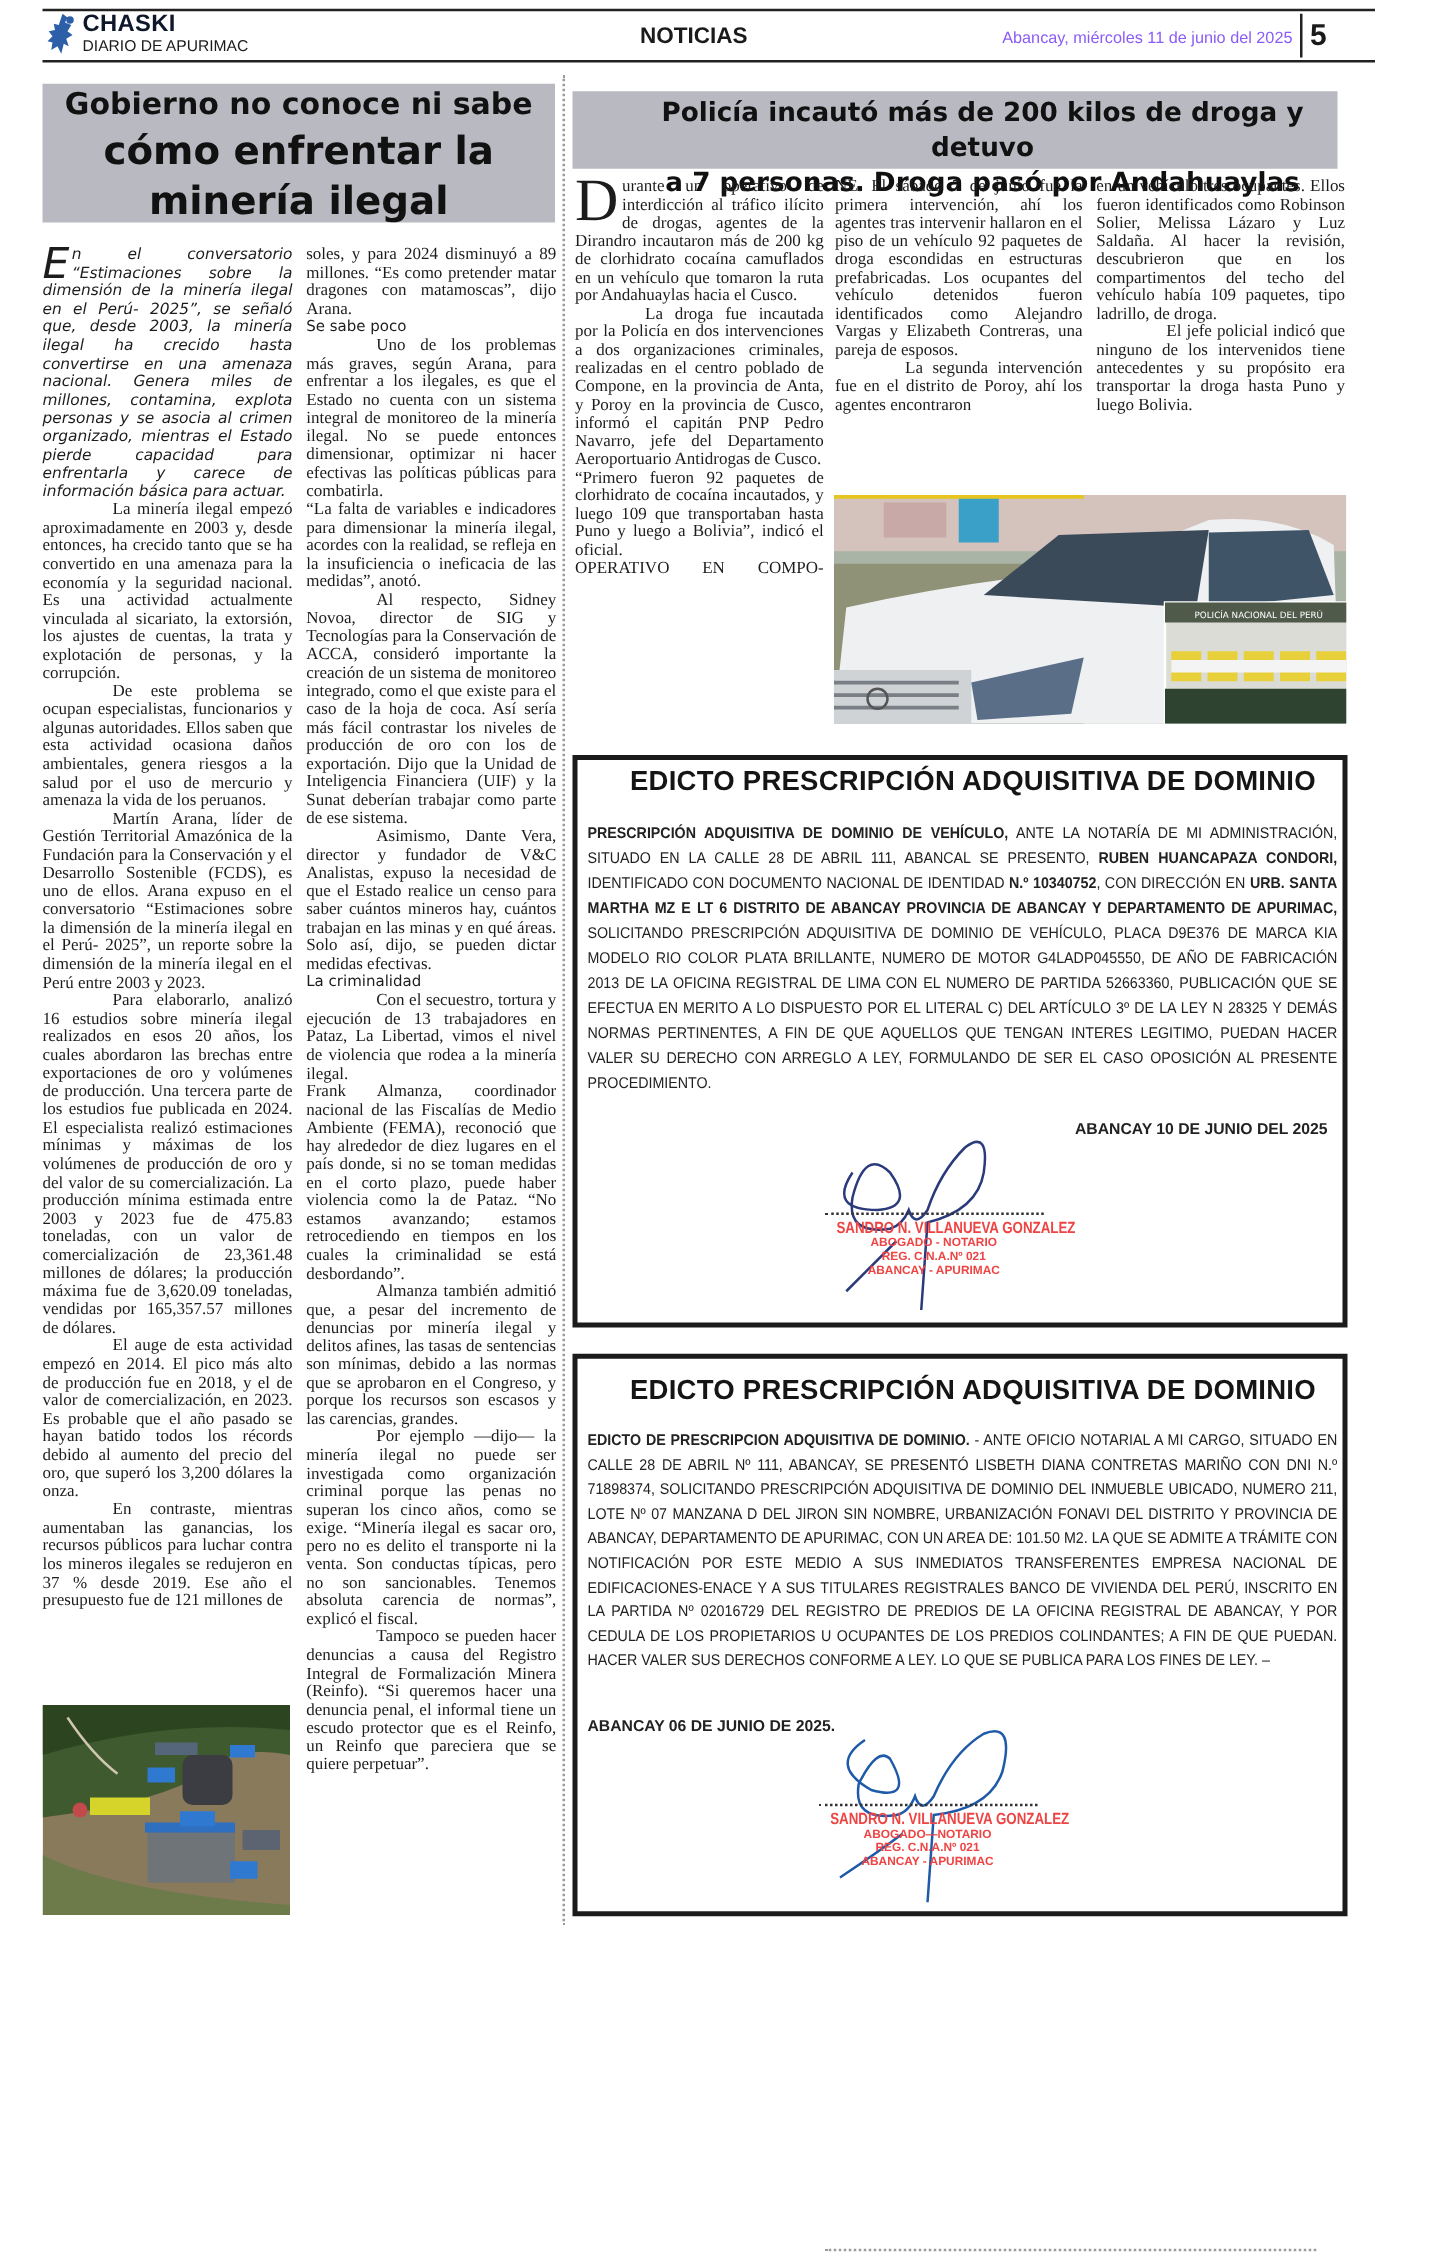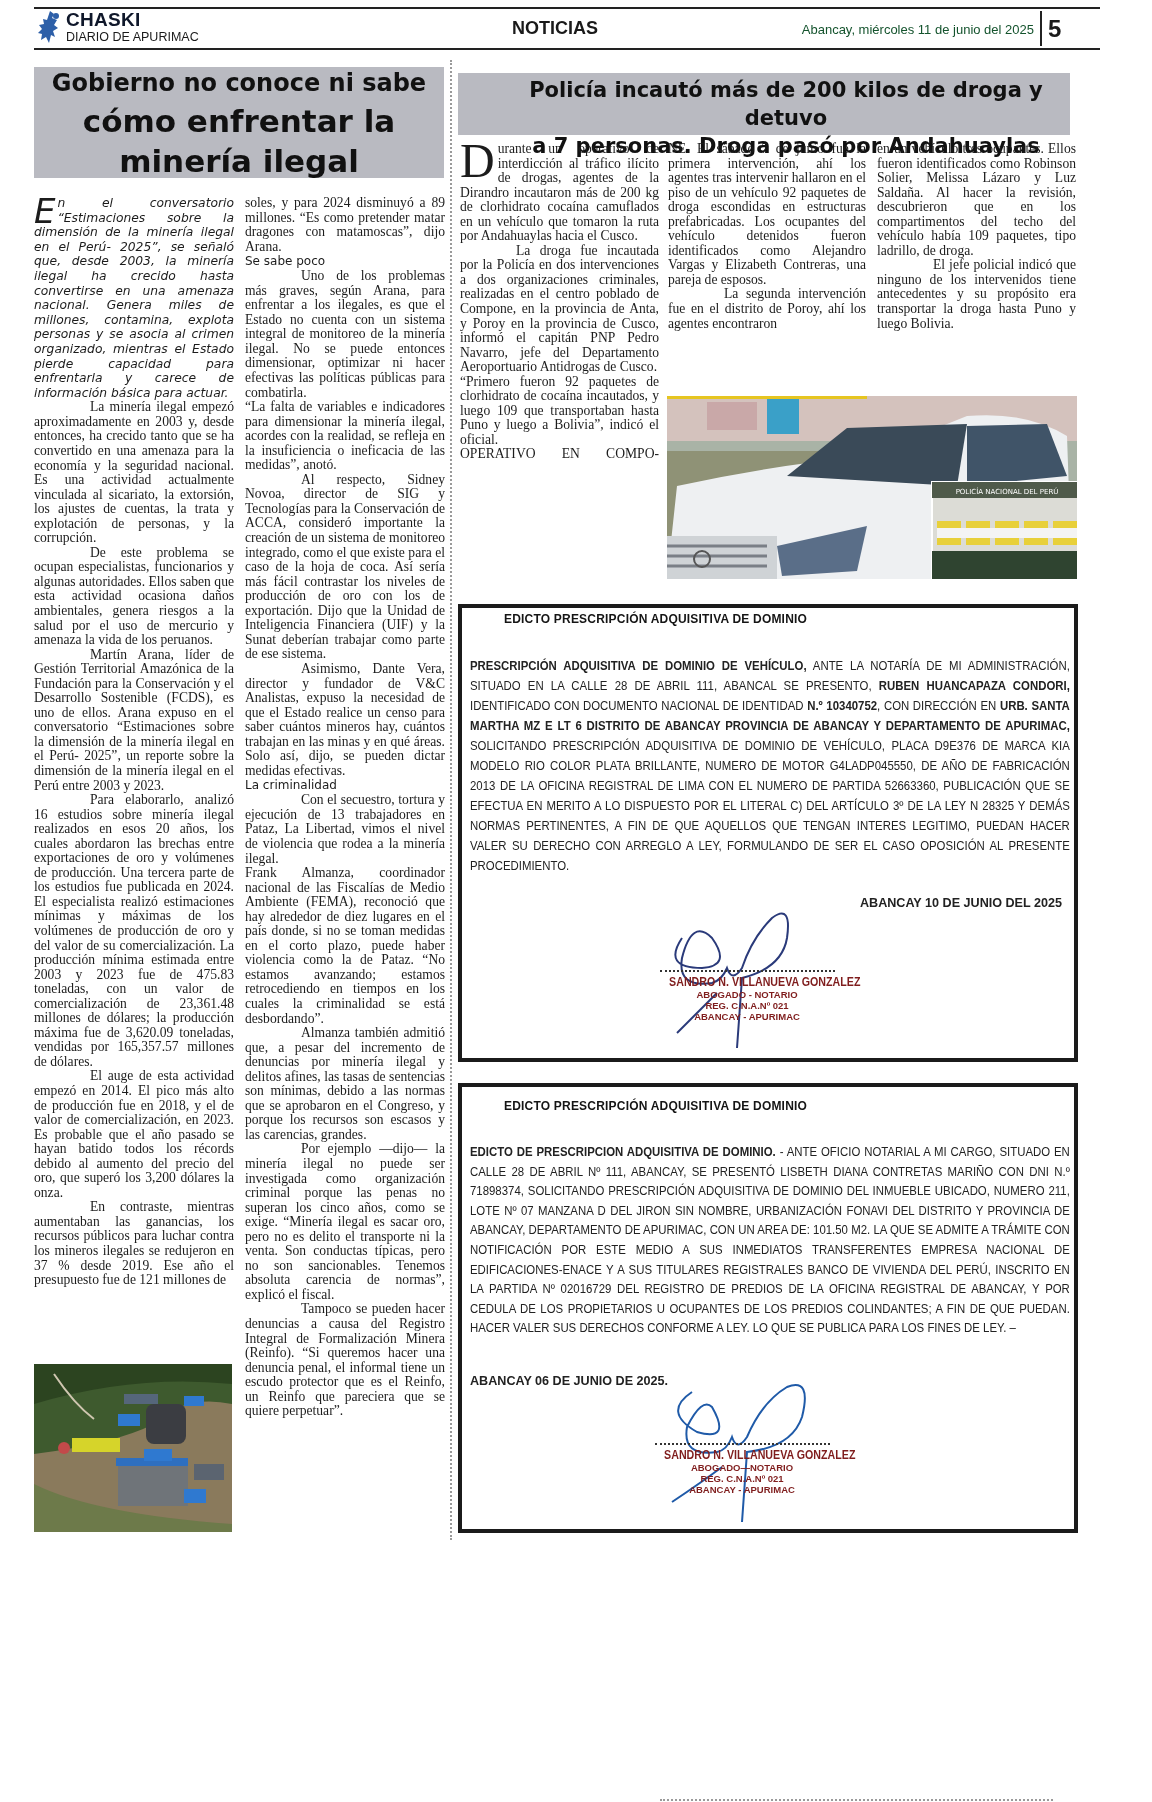--- a/index.html
+++ b/index.html
@@ -6,21 +6,21 @@
   html, body { width: 1152px; height: 1802px; background: #ffffff; overflow: hidden; }
   body { position: relative; font-family: "DejaVu Serif", serif; color: #1c1c1c; }
 
   
   .header-top-rule { position: absolute; left: 34px; top: 7px; width: 1066px; height: 2px; background: #222; }
   .header-bottom-rule { position: absolute; left: 34px; top: 48px; width: 1066px; height: 2px; background: #222; }
   .logo { position: absolute; left: 36px; top: 9px; width: 30px; height: 38px; }
   .brand-name { position: absolute; left: 66px; top: 9px; font-family: "Liberation Sans", sans-serif; font-weight: bold; font-size: 19px; color: #0f172a; letter-spacing: 0.3px; }
   .brand-sub { position: absolute; left: 66px; top: 30px; font-family: "Liberation Sans", sans-serif; font-size: 12.5px; color: #1a1a1a; }
   .section-title { position: absolute; left: 0; top: 18px; width: 1110px; text-align: center; font-family: "Liberation Sans", sans-serif; font-weight: bold; font-size: 18px; color: #1a1a1a; }
-  .dateline { position: absolute; right: 118px; top: 22px; font-family: "Liberation Sans", sans-serif; font-size: 13px; color: #14532d; text-align: center; }
+  .dateline { position: absolute; right: 118px; top: 22px; font-family: "Liberation Sans", sans-serif; font-size: 13px; color: #8b5cf6; text-align: center; }
   .header-sep { position: absolute; left: 1040px; top: 11px; width: 2px; height: 35px; background: #222; }
   .page-number { position: absolute; left: 1048px; top: 15px; font-family: "Liberation Sans", sans-serif; font-weight: bold; font-size: 24px; color: #1a1a1a; }
 
   
   .hl-box { position: absolute; background: #b9bac1; padding-left: 44px; }
   .hl-left { left: 34px; top: 67px; width: 410px; height: 111px; }
   .hl-left .l1 { position: absolute; left: 0; top: 2px; width: 100%; text-align: center; font-family: "DejaVu Sans", sans-serif; font-weight: bold; font-size: 24px; color: #111; }
   .hl-left .l2 { position: absolute; left: 0; top: 34px; width: 100%; text-align: center; font-family: "DejaVu Sans", sans-serif; font-weight: bold; font-size: 31px; color: #111; line-height: 40px; }
   .hl-right { left: 458px; top: 73px; width: 612px; height: 62px; text-align: center; font-family: "DejaVu Sans", sans-serif; font-weight: bold; font-size: 21px; line-height: 28px; color: #111; padding-top: 3px; }
 
@@ -34,25 +34,25 @@
   .col .subhead { font-family: "DejaVu Sans", sans-serif; font-size: 12px; line-height: 15px; text-align: left; }
   .lead { font-style: italic; font-family: "DejaVu Sans", sans-serif; font-size: 12.3px; line-height: 14.6px; }
   .dropcap-e { float: left; font-family: "DejaVu Sans", sans-serif; font-style: italic; font-size: 34px; line-height: 28px; margin: 1px 2px 0 0; }
   .dropcap-d { float: left; font-family: "Liberation Serif", serif; font-size: 48px; line-height: 36px; margin: 1px 3px 0 0; }
 
   
   .photo { position: absolute; overflow: hidden; }
 
   
   .edict { position: absolute; border: 4px solid #1b1b1b; background: #fff; font-family: "Liberation Sans", sans-serif; }
-  .edict-title { position: absolute; left: 42px; font-size: 12px; font-weight: bold; color: #151515; letter-spacing: 0.2px; }
+  .edict-title { position: absolute; left: 42px; font-size: 22px; font-weight: bold; color: #151515; letter-spacing: 0.2px; }
   .edict-body { position: absolute; left: 8px; right: 8px; font-size: 12.4px; line-height: 20px; text-align: justify; color: #222; text-transform: uppercase; font-family: "Liberation Sans", sans-serif; transform: scaleX(0.92); transform-origin: left top; width: 116%; }
   .edict-body b { font-weight: bold; }
   .edict-date { position: absolute; font-size: 12.6px; font-weight: bold; color: #222; }
-  .sig-block { position: absolute; text-align: center; font-family: "Liberation Sans", sans-serif; color: #7f1d1d; }
+  .sig-block { position: absolute; text-align: center; font-family: "Liberation Sans", sans-serif; color: #ef4444; }
   .sig-line { border-top: 2px dotted #333; width: 175px; margin: 0 auto 2px; }
   .sig-name { font-size: 13px; font-weight: bold; transform: scaleX(0.82); white-space: nowrap; }
   .sig-role { font-size: 9.5px; font-weight: bold; line-height: 11px; }
   .signature { position: absolute; }
 
   .footer-rule { position: absolute; left: 660px; top: 1799px; width: 393px; border-top: 2px dotted #9a9a9a; }
 </style>
 </head>
 <body>
 

